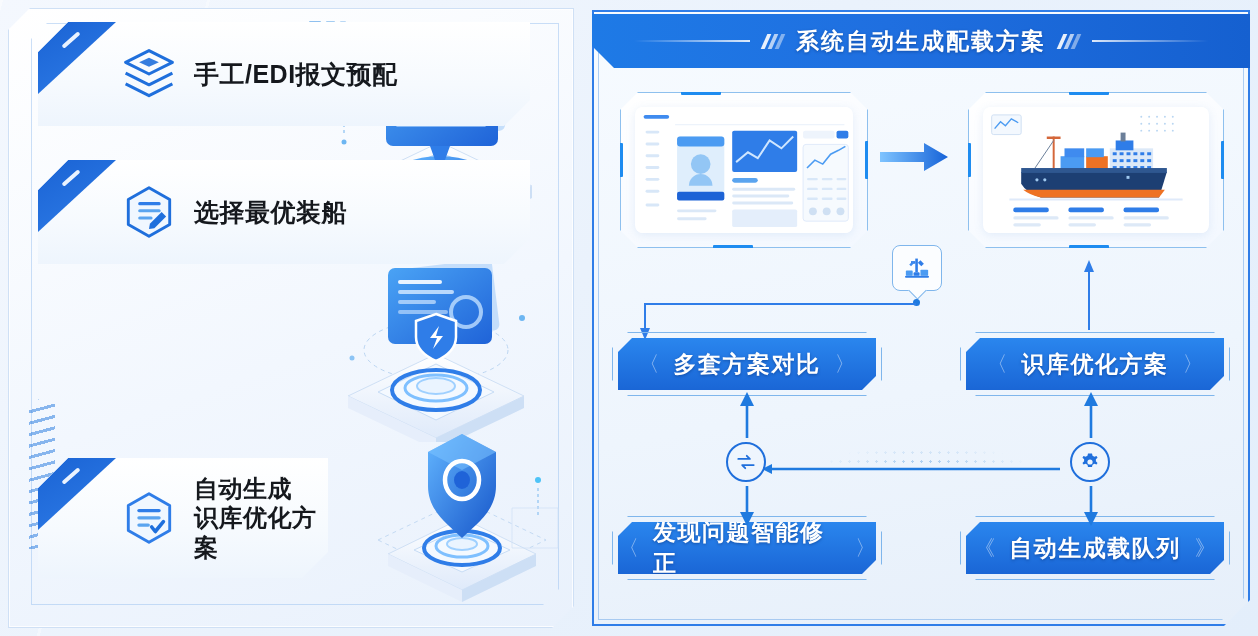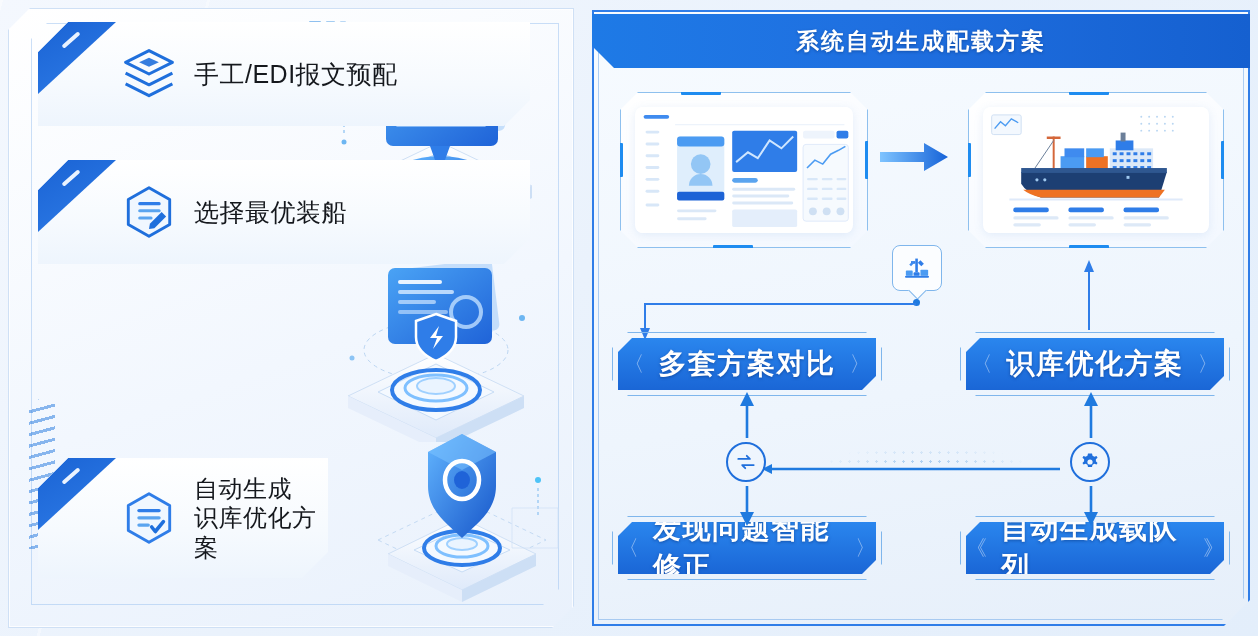--- a/index.html
+++ b/index.html
@@ -107,21 +107,21 @@
   .card-body {
     position: relative;
     height: 100%;
     display: flex; align-items: center;
     padding-left: 84px;
     z-index: 2;
   }
   .card-icon { width: 54px; height: 56px; flex: 0 0 auto; margin-right: 18px; }
   .card-label {
     font-size: 25px;
-    font-weight: 400;
+    font-weight: 700;
     color: #15181d;
     line-height: 1.22;
     letter-spacing: .5px;
     white-space: pre-line;
   }
   .card-dot {
     position:absolute; width:4px; height:4px; border-radius:50%; background:#2f7de8;
   }
 
   #card1 { left: 38px; top: 22px;  width: 492px; }
@@ -149,21 +149,20 @@
     pointer-events:none;
   }
 
   .rp-header {
     position: absolute; left: 0; top: 14px;
     width: 658px; height: 54px;
     background: linear-gradient(90deg, #1e7ae6 0%, #1f6fe0 45%, #1560d0 100%);
     clip-path: polygon(0 0, 100% 0, 100% 100%, 22px 100%, 0 calc(100% - 22px));
     display: flex; align-items: center; justify-content: center;
     gap: 14px;
-    flex-direction: column;
   }
   .rp-title {
     color:#ffffff; font-size: 23px; font-weight: 700; letter-spacing: 2px;
     text-shadow: 0 1px 3px rgba(0,40,100,.45);
   }
   .hdr-line { height:2px; width: 116px; background: linear-gradient(90deg, rgba(255,255,255,0) 0%, rgba(255,255,255,.85) 100%); }
   .hdr-line.right { background: linear-gradient(90deg, rgba(255,255,255,.85) 0%, rgba(255,255,255,0) 100%); }
   .hdr-slash { display:flex; gap:3px; }
   .hdr-slash i { display:block; width:4px; height:15px; background:rgba(255,255,255,.9); transform: skewX(-24deg); }
   .hdr-slash i:nth-child(2){opacity:.75}
@@ -197,21 +196,21 @@
     box-shadow: 0 4px 12px rgba(30,100,200,.30);
   }
   .flow-btn-wrap { position:absolute; }
   .flow-btn-frame {
     position:absolute; inset:-6px;
     border: 1.5px solid #7fb6ec;
     clip-path: polygon(16px 0, calc(100% - 16px) 0, 100% 16px, 100% calc(100% - 16px), calc(100% - 16px) 100%, 16px 100%, 0 calc(100% - 16px), 0 16px);
     pointer-events:none;
   }
   .flow-btn-label {
-    color:#ffffff; font-size: 28px; font-weight: 700; letter-spacing: 1.5px;
+    color:#ffffff; font-size: 23px; font-weight: 700; letter-spacing: 1.5px;
     text-shadow: 0 1px 3px rgba(0,40,110,.5);
   }
   .chev { color: rgba(255,255,255,.45); font-size: 21px; font-weight: 400; }
 
   
   .conn-circle {
     position:absolute;
     width: 40px; height: 40px; border-radius: 50%;
     border: 2px solid #1f6fdc;
     background: #eef5fd;

